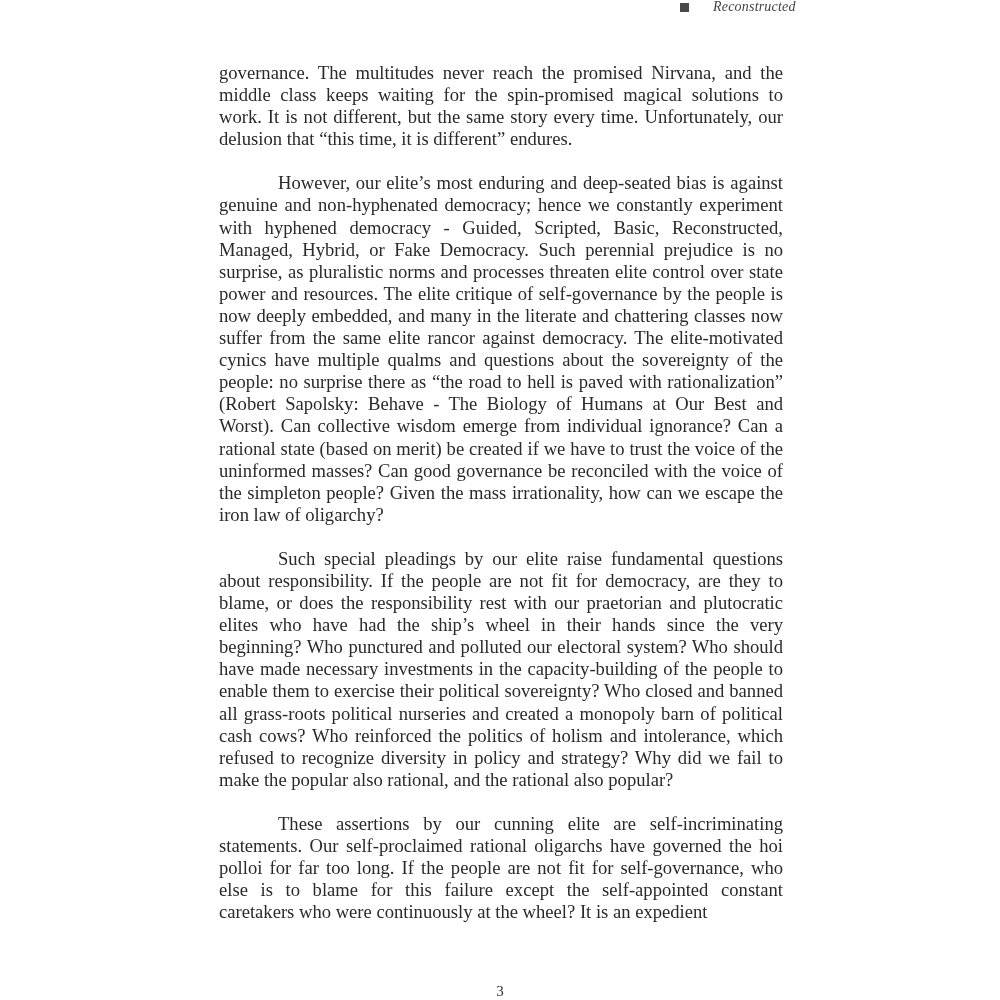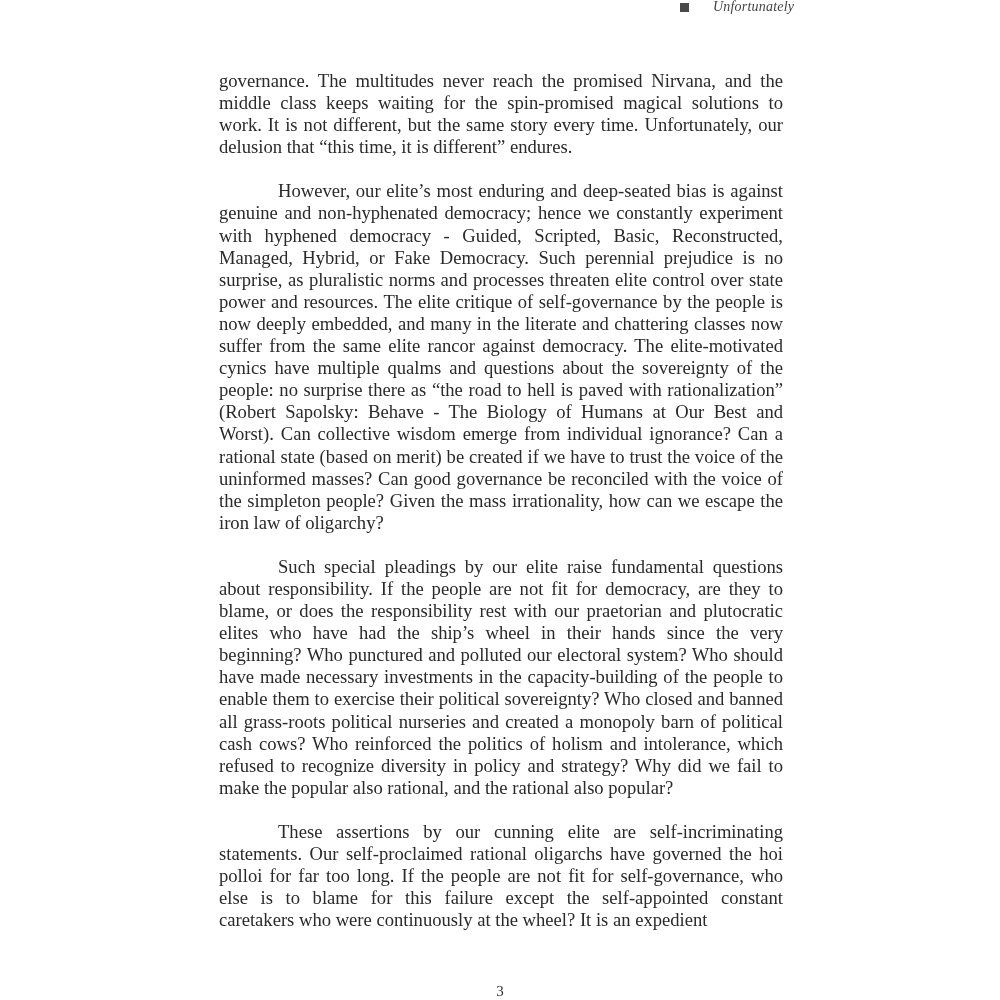--- a/index.html
+++ b/index.html
@@ -43,21 +43,21 @@
       position: absolute;
       left: 219px;
       top: 62px;
       width: 564px;
       font-size: 18.6px;
       line-height: 22.1px;
       text-align: justify;
       color: #2a2a2a;
     }
     .text-block p {
-      margin: 8px 0 22px 0;
+      margin: 0 0 22px 0;
       text-indent: 0;
       hyphens: none;
     }
     .text-block p.indent {
       text-indent: 59px;
     }
     .page-number {
       position: absolute;
       left: 0;
       width: 1000px;
@@ -65,21 +65,21 @@
       text-align: center;
       font-size: 15px;
       color: #333333;
     }
   </style>
 </head>
 <body>
 
 <div class="running-header">
   <span class="header-square"></span>
-  <span class="header-title">Unfortunately</span>
+  <span class="header-title">Reconstructed</span>
 </div>
 
 <div class="text-block">
   <p>governance. The multitudes never reach the promised Nirvana, and the middle class keeps waiting for the spin-promised magical solutions to work. It is not different, but the same story every time. Unfortunately, our delusion that “this time, it is different” endures.</p>
   <p class="indent">However, our elite’s most enduring and deep-seated bias is against genuine and non-hyphenated democracy; hence we constantly experiment with hyphened democracy - Guided, Scripted, Basic, Reconstructed, Managed, Hybrid, or Fake Democracy. Such perennial prejudice is no surprise, as pluralistic norms and processes threaten elite control over state power and resources. The elite critique of self-governance by the people is now deeply embedded, and many in the literate and chattering classes now suffer from the same elite rancor against democracy. The elite-motivated cynics have multiple qualms and questions about the sovereignty of the people: no surprise there as “the road to hell is paved with rationalization” (Robert Sapolsky: Behave - The Biology of Humans at Our Best and Worst). Can collective wisdom emerge from individual ignorance? Can a rational state (based on merit) be created if we have to trust the voice of the uninformed masses? Can good governance be reconciled with the voice of the simpleton people? Given the mass irrationality, how can we escape the iron law of oligarchy?</p>
   <p class="indent">Such special pleadings by our elite raise fundamental questions about responsibility. If the people are not fit for democracy, are they to blame, or does the responsibility rest with our praetorian and plutocratic elites who have had the ship’s wheel in their hands since the very beginning? Who punctured and polluted our electoral system? Who should have made necessary investments in the capacity-building of the people to enable them to exercise their political sovereignty? Who closed and banned all grass-roots political nurseries and created a monopoly barn of political cash cows? Who reinforced the politics of holism and intolerance, which refused to recognize diversity in policy and strategy? Why did we fail to make the popular also rational, and the rational also popular?</p>
   <p class="indent">These assertions by our cunning elite are self-incriminating statements. Our self-proclaimed rational oligarchs have governed the hoi polloi for far too long. If the people are not fit for self-governance, who else is to blame for this failure except the self-appointed constant caretakers who were continuously at the wheel? It is an expedient</p>
 </div>
 
 <div class="page-number">3</div>

